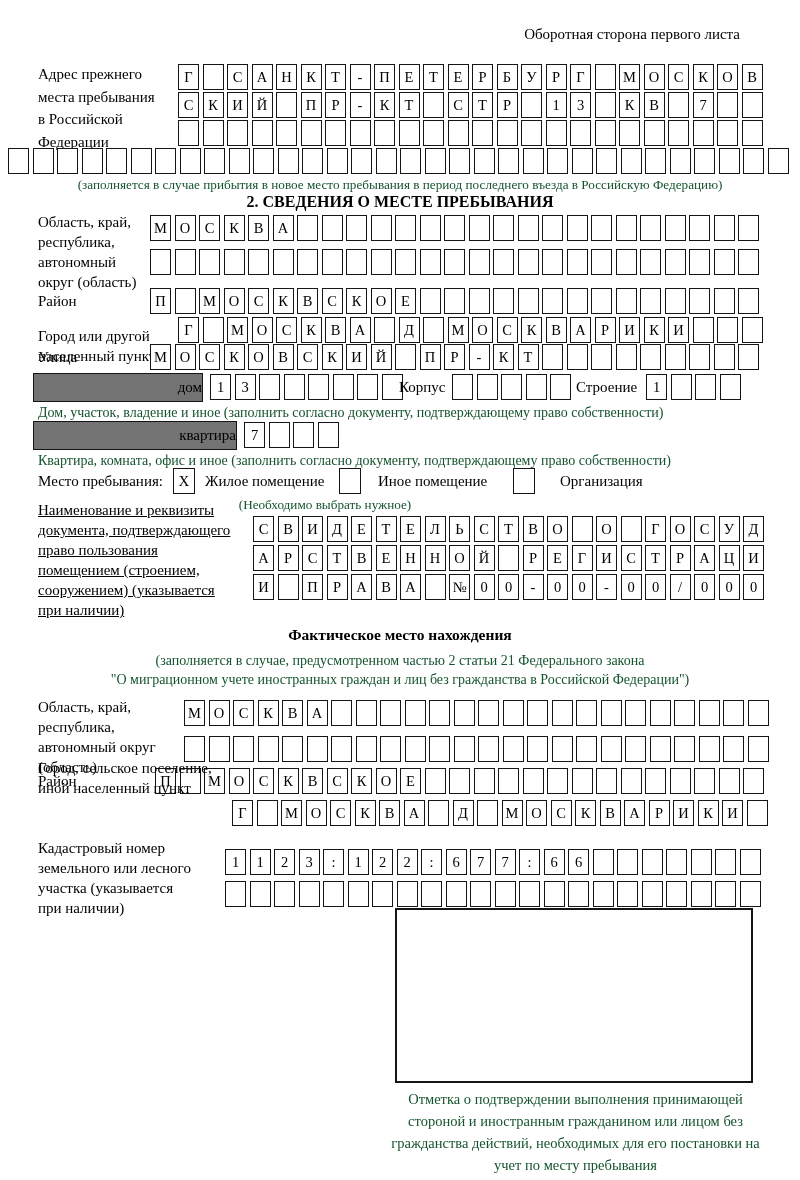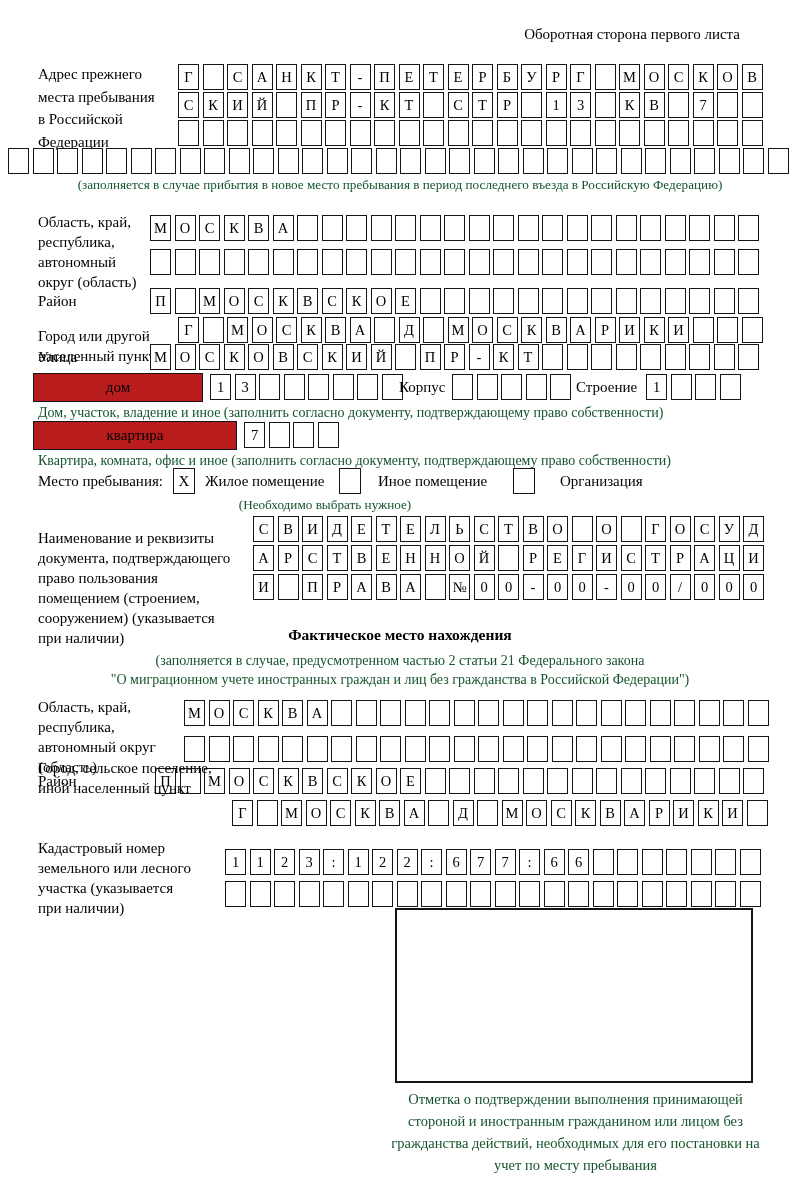--- a/index.html
+++ b/index.html
@@ -7,21 +7,21 @@
         font-family:"Liberation Serif","DejaVu Serif",serif;}
   .abs{position:absolute;}
   .label{font-size:15px;line-height:20px;white-space:pre-line;color:#000;}
   .note{font-size:13.2px;line-height:16px;color:#14532d;}
   .title{font-weight:bold;font-size:16px;color:#000;}
   .boxrow{position:absolute;display:flex;}
   .cell{width:21px;height:26px;box-sizing:border-box;border:1.5px solid #151515;
         margin-right:3.5px;display:flex;align-items:center;justify-content:center;
         font-size:14.5px;background:#fff;}
   .widebox{position:absolute;box-sizing:border-box;border:1.5px solid #151515;
-        display:flex;align-items:center;justify-content:center;font-size:15px;background:#b91c1c;}
+        display:flex;align-items:center;justify-content:flex-end;font-size:15px;background:#737373;}
   .checkbox{position:absolute;width:22px;height:26px;box-sizing:border-box;border:1.5px solid #151515;
         display:flex;align-items:center;justify-content:center;font-size:15px;background:#fff;}
   .center{text-align:center;}
   .stampbox{position:absolute;box-sizing:border-box;border:2px solid #151515;background:#fff;}
 </style>
 </head>
 <body>
 
 <div id="page">
 
@@ -138,20 +138,21 @@
       <div class="cell"></div>
       <div class="cell"></div>
       <div class="cell"></div>
       <div class="cell"></div>
       <div class="cell"></div>
       <div class="cell"></div>
       <div class="cell"></div>
     </div>
   <div class="abs note center" style="left:0;right:0;top:177px;">(заполняется в случае прибытия в новое место пребывания в период последнего въезда в Российскую Федерацию)</div>
 
+  <div class="abs title center" style="left:0;right:0;top:193px;">2. СВЕДЕНИЯ О МЕСТЕ ПРЕБЫВАНИЯ</div>
 
   <div class="abs label" style="left:38px;top:212px;">Область, край,
 республика,
 автономный
 округ (область)</div>
   <div class="boxrow" style="left:150px;top:215px;">
       <div class="cell">М</div>
       <div class="cell">О</div>
       <div class="cell">С</div>
       <div class="cell">К</div>
@@ -341,21 +342,21 @@
   <div class="checkbox" style="left:339px;top:468px;">
     <span></span>
   </div>
   <div class="abs label" style="left:378px;top:471px;text-align:right;">Иное помещение</div>
   <div class="checkbox" style="left:513px;top:468px;">
     <span></span>
   </div>
   <div class="abs label" style="left:560px;top:471px;">Организация</div>
   <div class="abs note center" style="left:160px;top:497px;width:330px;">(Необходимо выбрать нужное)</div>
 
-  <div class="abs label" style="left:38px;top:528px;">Наименование и реквизиты
+  <div class="abs label" style="left:38px;top:500px;text-decoration:underline;">Наименование и реквизиты
 документа, подтверждающего
 право пользования
 помещением (строением,
 сооружением) (указывается
 при наличии)</div>
   <div class="boxrow" style="left:253px;top:516px;">
       <div class="cell">С</div>
       <div class="cell">В</div>
       <div class="cell">И</div>
       <div class="cell">Д</div>

